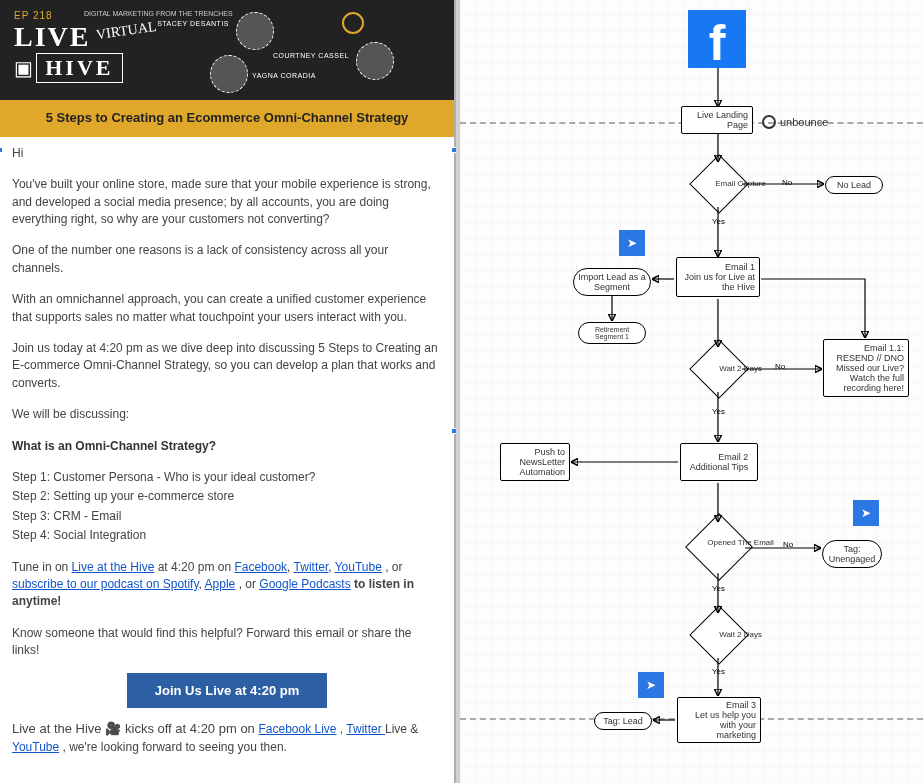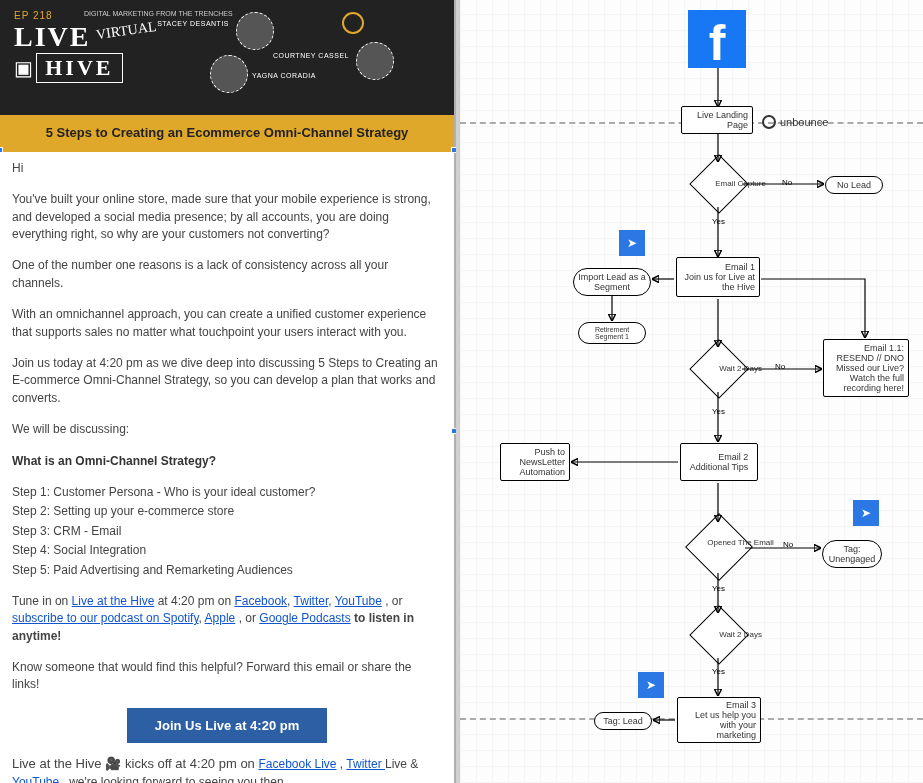--- a/index.html
+++ b/index.html
@@ -18,21 +18,21 @@
     width: 456px;
     background: #fff;
     border-right: 2px solid #b0b0b0;
     position: relative;
   }
   .sel-handle { position: absolute; width: 6px; height: 6px; background: #2b78e4; border: 1px solid #fff; }
   .hero {
     background: #222;
     color: #fff;
     padding: 10px 14px 0 14px;
-    height: 115px;
+    height: 100px;
     position: relative;
     overflow: hidden;
   }
   .ep { color: #e0a82a; font-size: 10px; letter-spacing: 1px; }
   .titleblock { display: flex; align-items: center; gap: 6px; }
   .live { font-family: Georgia, serif; font-weight: bold; font-size: 28px; color: #fff; letter-spacing: 2px; }
   .virtual { font-family: "Comic Sans MS", cursive; font-size: 14px; transform: rotate(-8deg); display:inline-block; position:relative; top:-6px; }
   .hive { font-family: Georgia, serif; font-weight: bold; font-size: 22px; letter-spacing: 3px; color:#fff; border:1px solid #fff; padding:1px 8px; display:inline-block; }
   .dmlabel { font-size:7px; color:#ccc; position:absolute; left:84px; top:10px; }
   .avatar {
@@ -139,21 +139,20 @@
     <p>One of the number one reasons is a lack of consistency across all your channels.</p>
     <p>With an omnichannel approach, you can create a unified customer experience that supports sales no matter what touchpoint your users interact with you.</p>
     <p>Join us today at 4:20 pm as we dive deep into discussing 5 Steps to Creating an E-commerce Omni-Channel Strategy, so you can develop a plan that works and converts.</p>
     <p>We will be discussing:</p>
     <p class="h2">What is an Omni-Channel Strategy?</p>
     <div class="steps">
       <p>Step 1: Customer Persona - Who is your ideal customer?</p>
       <p>Step 2: Setting up your e-commerce store</p>
       <p>Step 3: CRM - Email</p>
       <p>Step 4: Social Integration</p>
-      <p>Step 5: Paid Advertising and Remarketing Audiences</p>
     </div>
     <p style="margin-top:14px;">
       <span>Tune in on </span>
       <a>Live at the Hive</a>
       <span> at 4:20 pm on </span>
       <a>Facebook</a>, 
       <a>Twitter</a>, 
       <a>YouTube</a>
       <span>, or </span>
       <a>subscribe to our podcast on Spotify</a>, 

